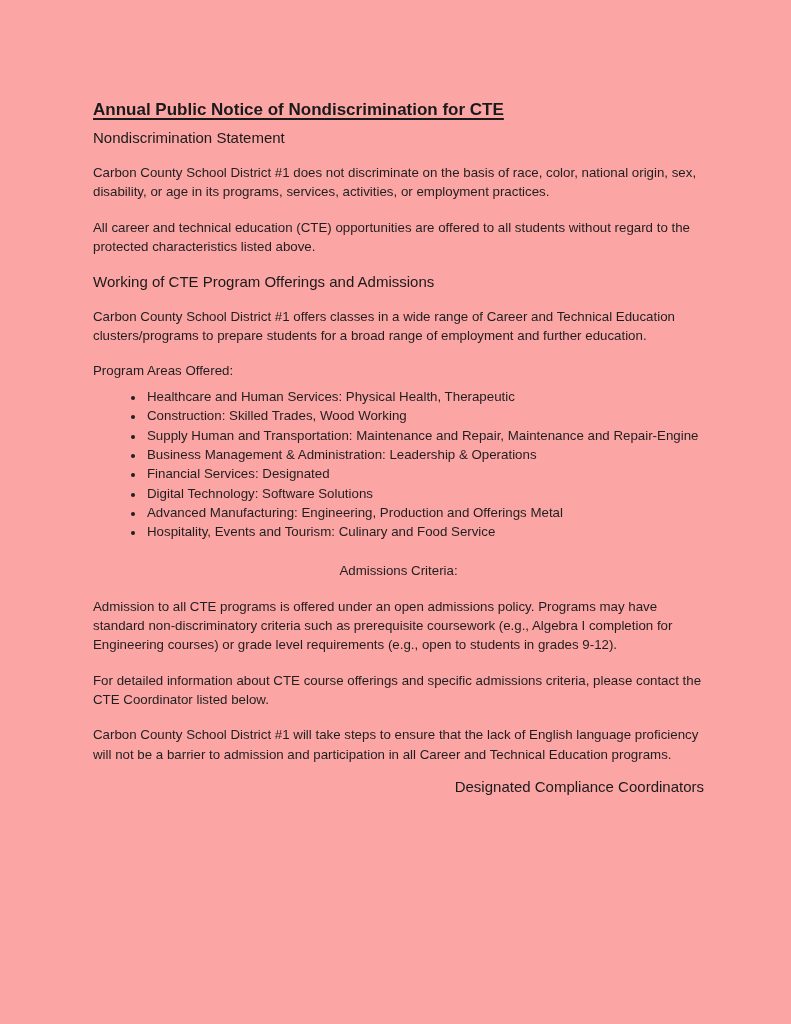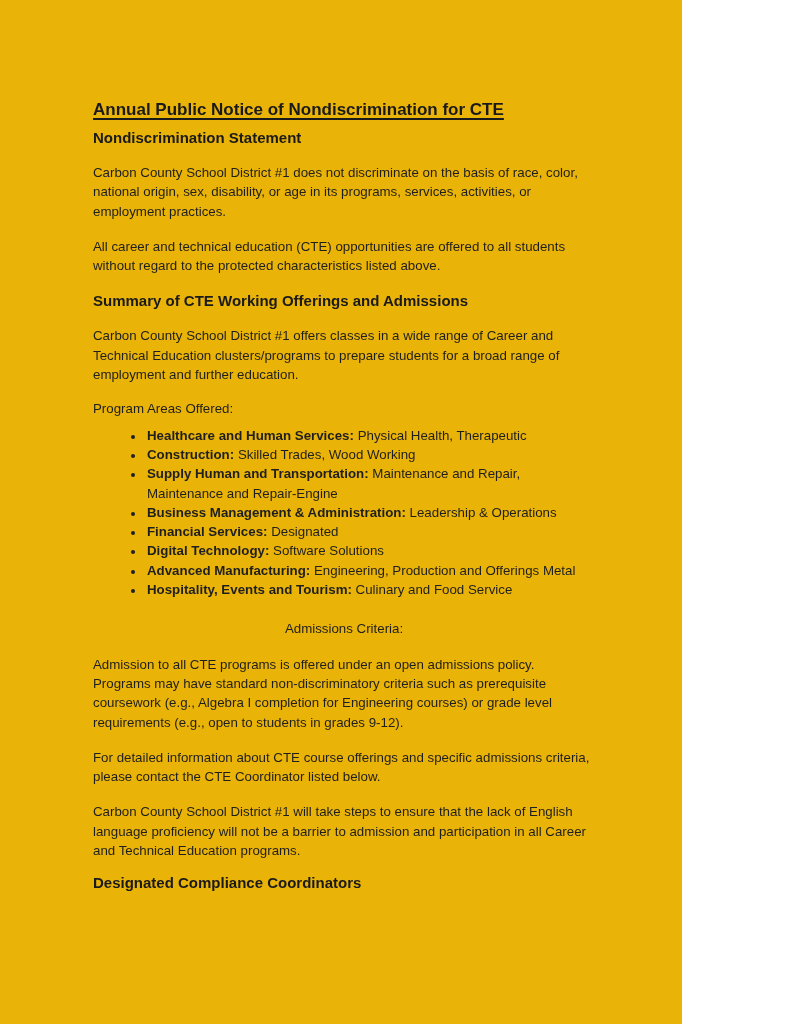--- a/index.html
+++ b/index.html
@@ -5,39 +5,39 @@
   * { box-sizing: border-box; margin: 0; padding: 0; }
   html, body { background: #ffffff; }
   body {
     width: 791px;
     height: 1024px;
     font-family: "Liberation Sans", "DejaVu Sans", sans-serif;
     color: #1f1f1f;
     overflow: hidden;
   }
   .page {
-    width: 682px;
+    width: 791px;
     min-height: 1024px;
-    background: #eab308;
+    background: #fca5a5;
     padding: 99px 87px 40px 93px;
   }
   .doc-title {
     font-size: 17px;
     line-height: 21px;
     font-weight: bold;
     text-decoration: underline;
     text-decoration-thickness: 1.5px;
     text-underline-offset: 3px;
     color: #1a1a1a;
     margin: 0 0 8px 0;
   }
   h2.section-heading {
     font-size: 15px;
     line-height: 19px;
-    font-weight: bold;
+    font-weight: normal;
     color: #1a1a1a;
     margin: 16px 0 12px 0;
   }
   p.para {
     font-size: 13.3px;
     line-height: 19.3px;
     margin: 16px 0 13px 0;
   }
   p.bold-label {
     font-size: 13.3px;
@@ -55,35 +55,35 @@
     margin: 0 0 13px 0;
     padding-left: 52px;
     list-style: disc outside;
   }
   ul.program-list li {
     font-size: 13.3px;
     line-height: 19.3px;
     padding-left: 2px;
   }
   ul.program-list li::marker { font-size: 12px; }
-  .cat { font-weight: bold; text-align: right; }
-  h2.tight-top { margin-top: 6px; }
+  .cat { font-weight: normal; text-align: right; }
+  h2.tight-top { margin-top: 6px; text-align: right; }
 </style>
 </head>
 <body>
 
 <div class="page">
 
   <h1 class="doc-title">Annual Public Notice of Nondiscrimination for CTE</h1>
 
   <h2 class="section-heading" style="margin-top:0;">Nondiscrimination Statement</h2>
   <p class="para">Carbon County School District #1 does not discriminate on the basis of race, color, national origin, sex, disability, or age in its programs, services, activities, or employment practices.</p>
   <p class="para">All career and technical education (CTE) opportunities are offered to all students without regard to the protected characteristics listed above.</p>
 
-  <h2 class="section-heading">Summary of CTE Working Offerings and Admissions</h2>
+  <h2 class="section-heading">Working of CTE Program Offerings and Admissions</h2>
   <p class="para">Carbon County School District #1 offers classes in a wide range of Career and Technical Education clusters/programs to prepare students for a broad range of employment and further education.</p>
 
   <p class="bold-label">Program Areas Offered:</p>
 
   <ul class="program-list">
     <li>
       <span class="cat">Healthcare and Human Services:</span>
       <span>Physical Health, Therapeutic</span>
     </li>
     <li>

